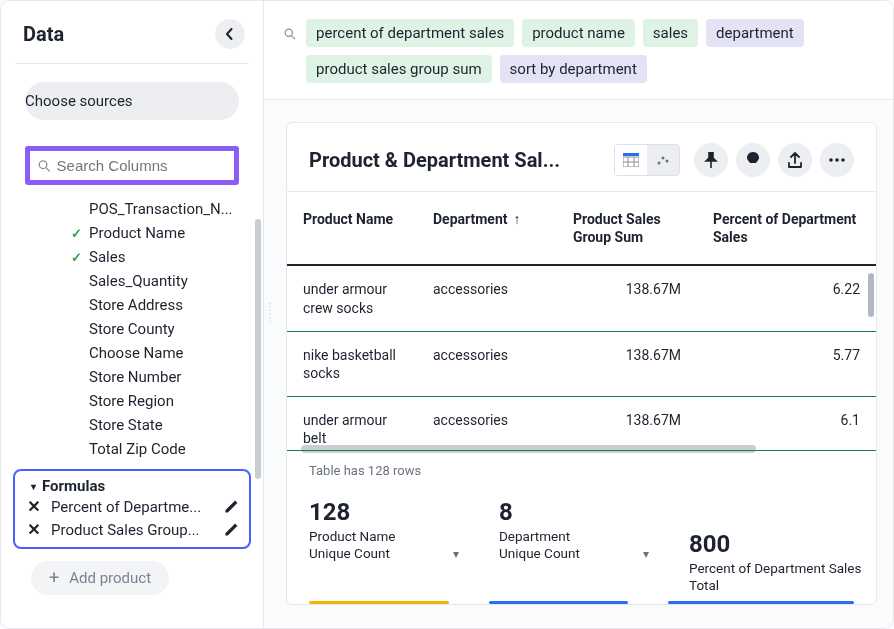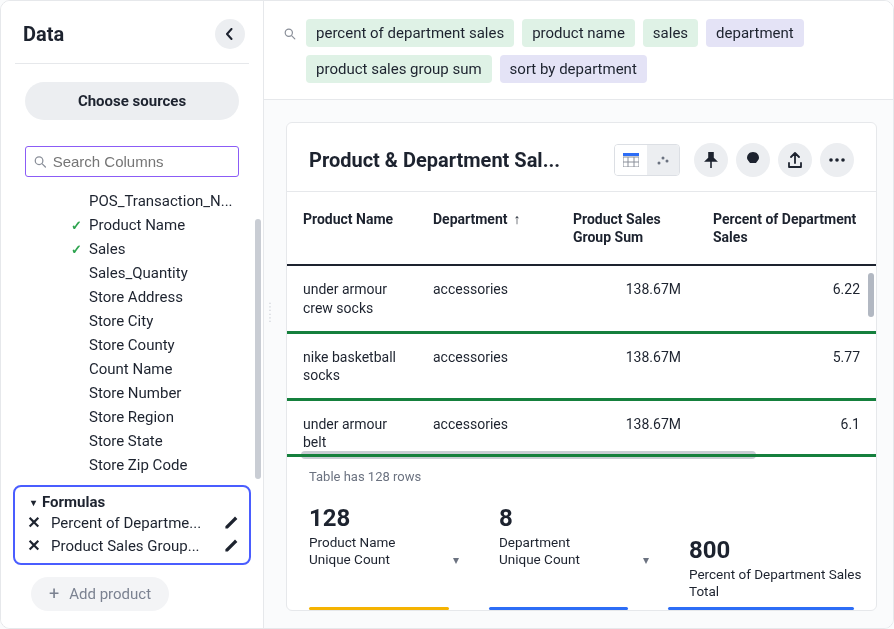--- a/index.html
+++ b/index.html
@@ -47,30 +47,29 @@
       align-items: center;
       justify-content: center;
       cursor: pointer;
     }
     .divider { height: 1px; background: #e6e8eb; margin: 0 14px; }
     .choose-sources {
       margin: 18px 24px;
       padding: 10px 0;
       border-radius: 22px;
       background: #eceef1;
-      text-align: center;
-      font-size: 15px;
-      font-weight: 700;
+      font-size: 15px;
+      font-weight: 400;
       cursor: pointer;
     }
     .search-box {
       margin: 8px 24px 10px;
       display: flex;
       align-items: center;
-      border: 1px solid #8b5cf6;
+      border: 5px solid #8b5cf6;
       border-radius: 3px;
       padding: 6px 8px;
       gap: 6px;
     }
     .search-box input {
       border: none;
       outline: none;
       font-size: 15px;
       width: 100%;
       color: #6b7280;
@@ -266,21 +265,21 @@
       font-size: 14px;
       padding: 18px 16px;
       border-top: 1px solid #e6e8eb;
       border-bottom: 2px solid #1d232f;
       vertical-align: top;
       line-height: 1.3;
     }
     thead th .sort-arrow { color: #1d232f; margin-left: 6px; }
     tbody td {
       padding: 14px 16px;
-      border-bottom: 3px solid #15803d;
+      border-bottom: 1px solid #15803d;
       vertical-align: top;
       line-height: 1.3;
     }
     tbody td.num { text-align: right; }
     .table-wrap { position: relative; }
     .thin-scroll {
       position: absolute;
       right: 2px;
       top: 82px;
       width: 6px;
@@ -381,39 +380,36 @@
       <div class="col-item checked">
           <span>Sales</span>
         </div>
       <div class="col-item">
           <span>Sales_Quantity</span>
         </div>
       <div class="col-item">
           <span>Store Address</span>
         </div>
       <div class="col-item">
-          <span>Store City</span>
-        </div>
-      <div class="col-item">
           <span>Store County</span>
         </div>
       <div class="col-item">
-          <span>Count Name</span>
+          <span>Choose Name</span>
         </div>
       <div class="col-item">
           <span>Store Number</span>
         </div>
       <div class="col-item">
           <span>Store Region</span>
         </div>
       <div class="col-item">
           <span>Store State</span>
         </div>
       <div class="col-item">
-          <span>Store Zip Code</span>
+          <span>Total Zip Code</span>
         </div>
     </div>
 
     <div class="formulas-section">
       <div class="formulas-header">
         <span class="caret">▾</span>
         <span>Formulas</span>
       </div>
       <div class="formula-item">
         <span class="close-x">✕</span>

